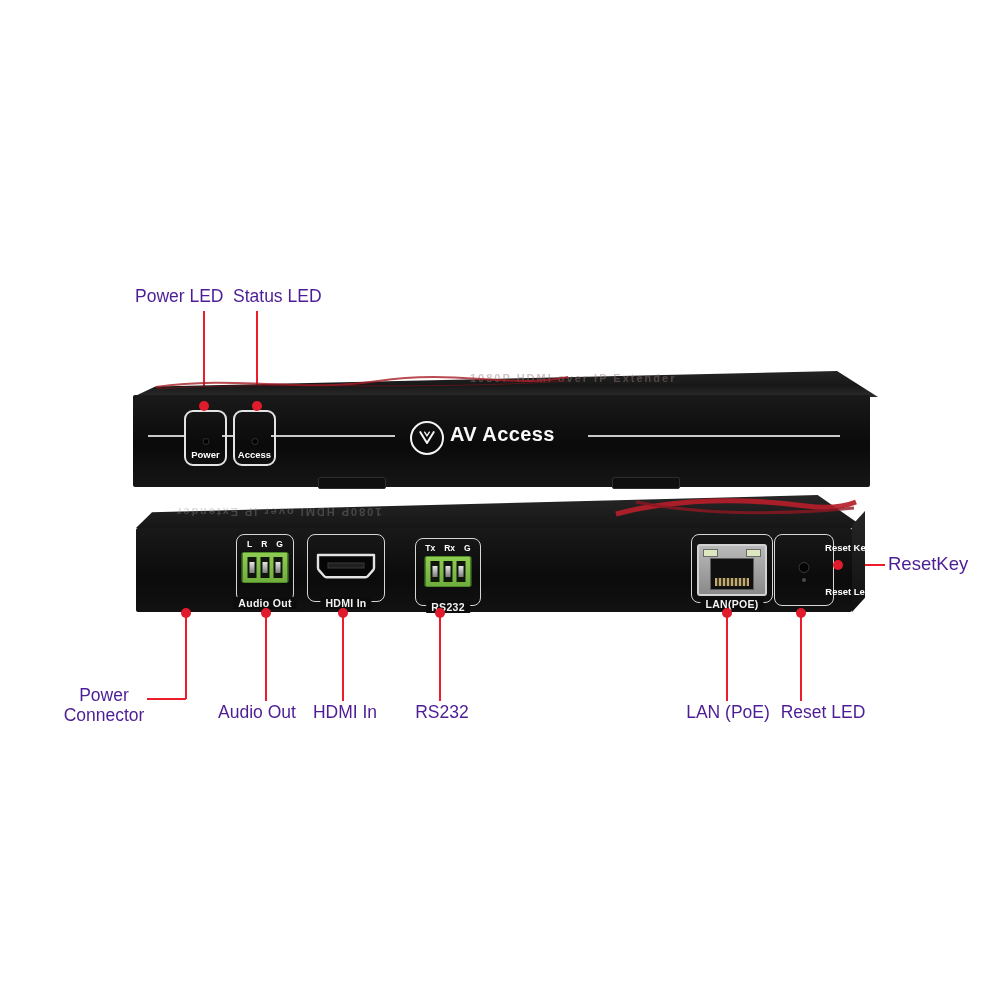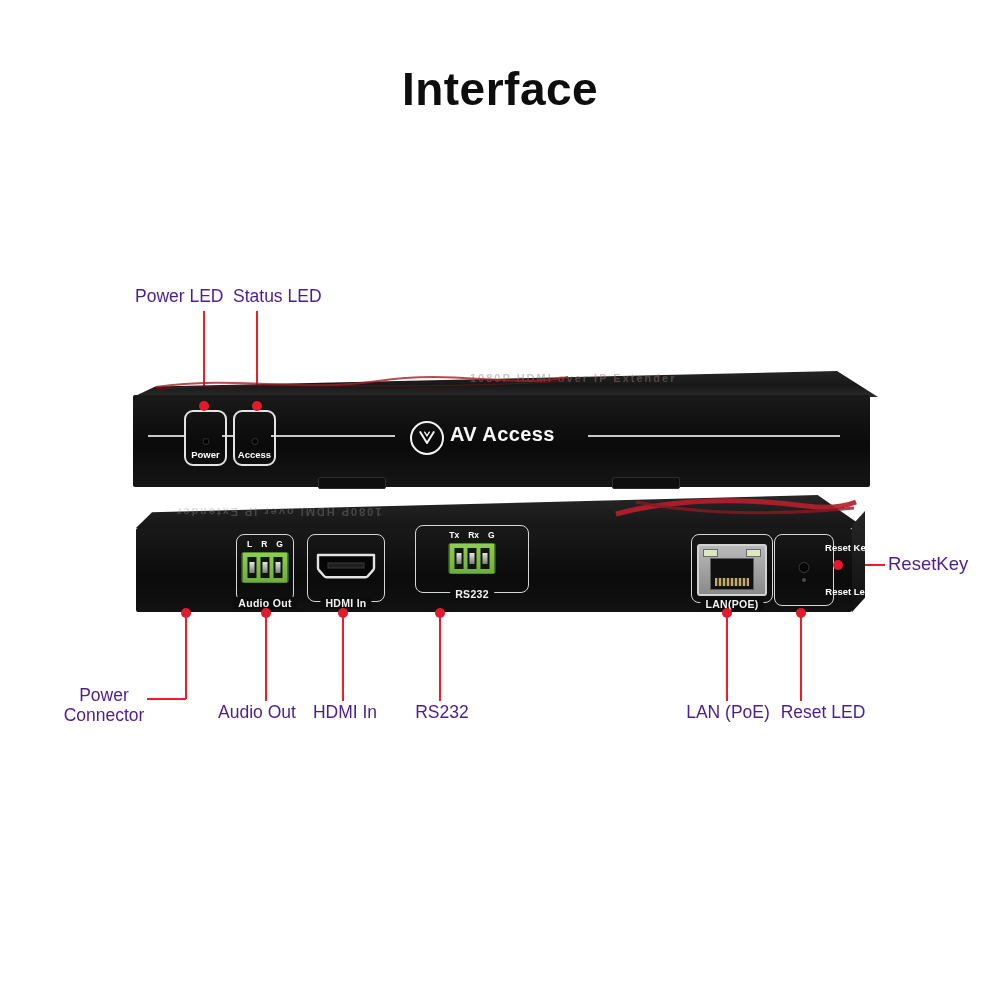--- a/index.html
+++ b/index.html
@@ -101,21 +101,20 @@
          display:flex;align-items:center;justify-content:center;color:#fff;
          font-size:21px;font-weight:700;z-index:5;}
 
   .streak{z-index:3;}
 </style>
 </head>
 <body>
 
 <div id="canvas">
 
-  <div class="abs page-title">Interface</div>
 
   <div class="abs topface1"></div>
   <div class="abs fainttext" style="left:470px;top:372px;">1080P HDMI over IP Extender</div>
   <svg class="abs streak" style="left:148px;top:371px;" width="430" height="24">
     <path d="M8 16 C 90 4, 150 22, 230 10 S 360 18, 420 6" stroke="#a81e28" stroke-width="2" fill="none" opacity="0.8"></path>
     <path d="M8 18 C 120 10, 260 20, 420 10" stroke="#7e151d" stroke-width="1" fill="none" opacity="0.6"></path>
   </svg>
 
   <div class="abs frontface1"></div>
   <div class="abs foot" style="left:318px;top:477px;"></div>
@@ -175,21 +174,21 @@
   </div>
 
   <div class="abs pgroup" style="left:307px;top:534px;width:76px;height:66px;">
     <svg style="position:absolute;left:50%;top:17px;transform:translateX(-50%);" width="64" height="32" viewBox="0 0 64 32">
       <path d="M4 3 h56 v13 a3 3 0 0 1 -.9 2.1 l-5.4 6.2 a3 3 0 0 1 -2.3 1 H12.6 a3 3 0 0 1 -2.3 -1 L4.9 18.1 A3 3 0 0 1 4 16 z" fill="#060606" stroke="#e2e2e2" stroke-width="2.4" stroke-linejoin="round"></path>
       <rect x="14" y="11" width="36" height="5" fill="#1f1f1f" stroke="#3a3a3a" stroke-width="1"></rect>
     </svg>
     <div class="plabel">HDMI In</div>
   </div>
 
-  <div class="abs pgroup" style="left:415px;top:525px;width:64px;height:66px;padding-left:48px;">
+  <div class="abs pgroup" style="left:415px;top:538px;width:64px;height:66px;">
     <div class="pins">
       <span>Tx</span>
       <span>Rx</span>
       <span>G</span>
     </div>
     <div class="term">
       <div class="slot"></div>
         <div class="slot"></div>
         <div class="slot"></div>
     </div>

